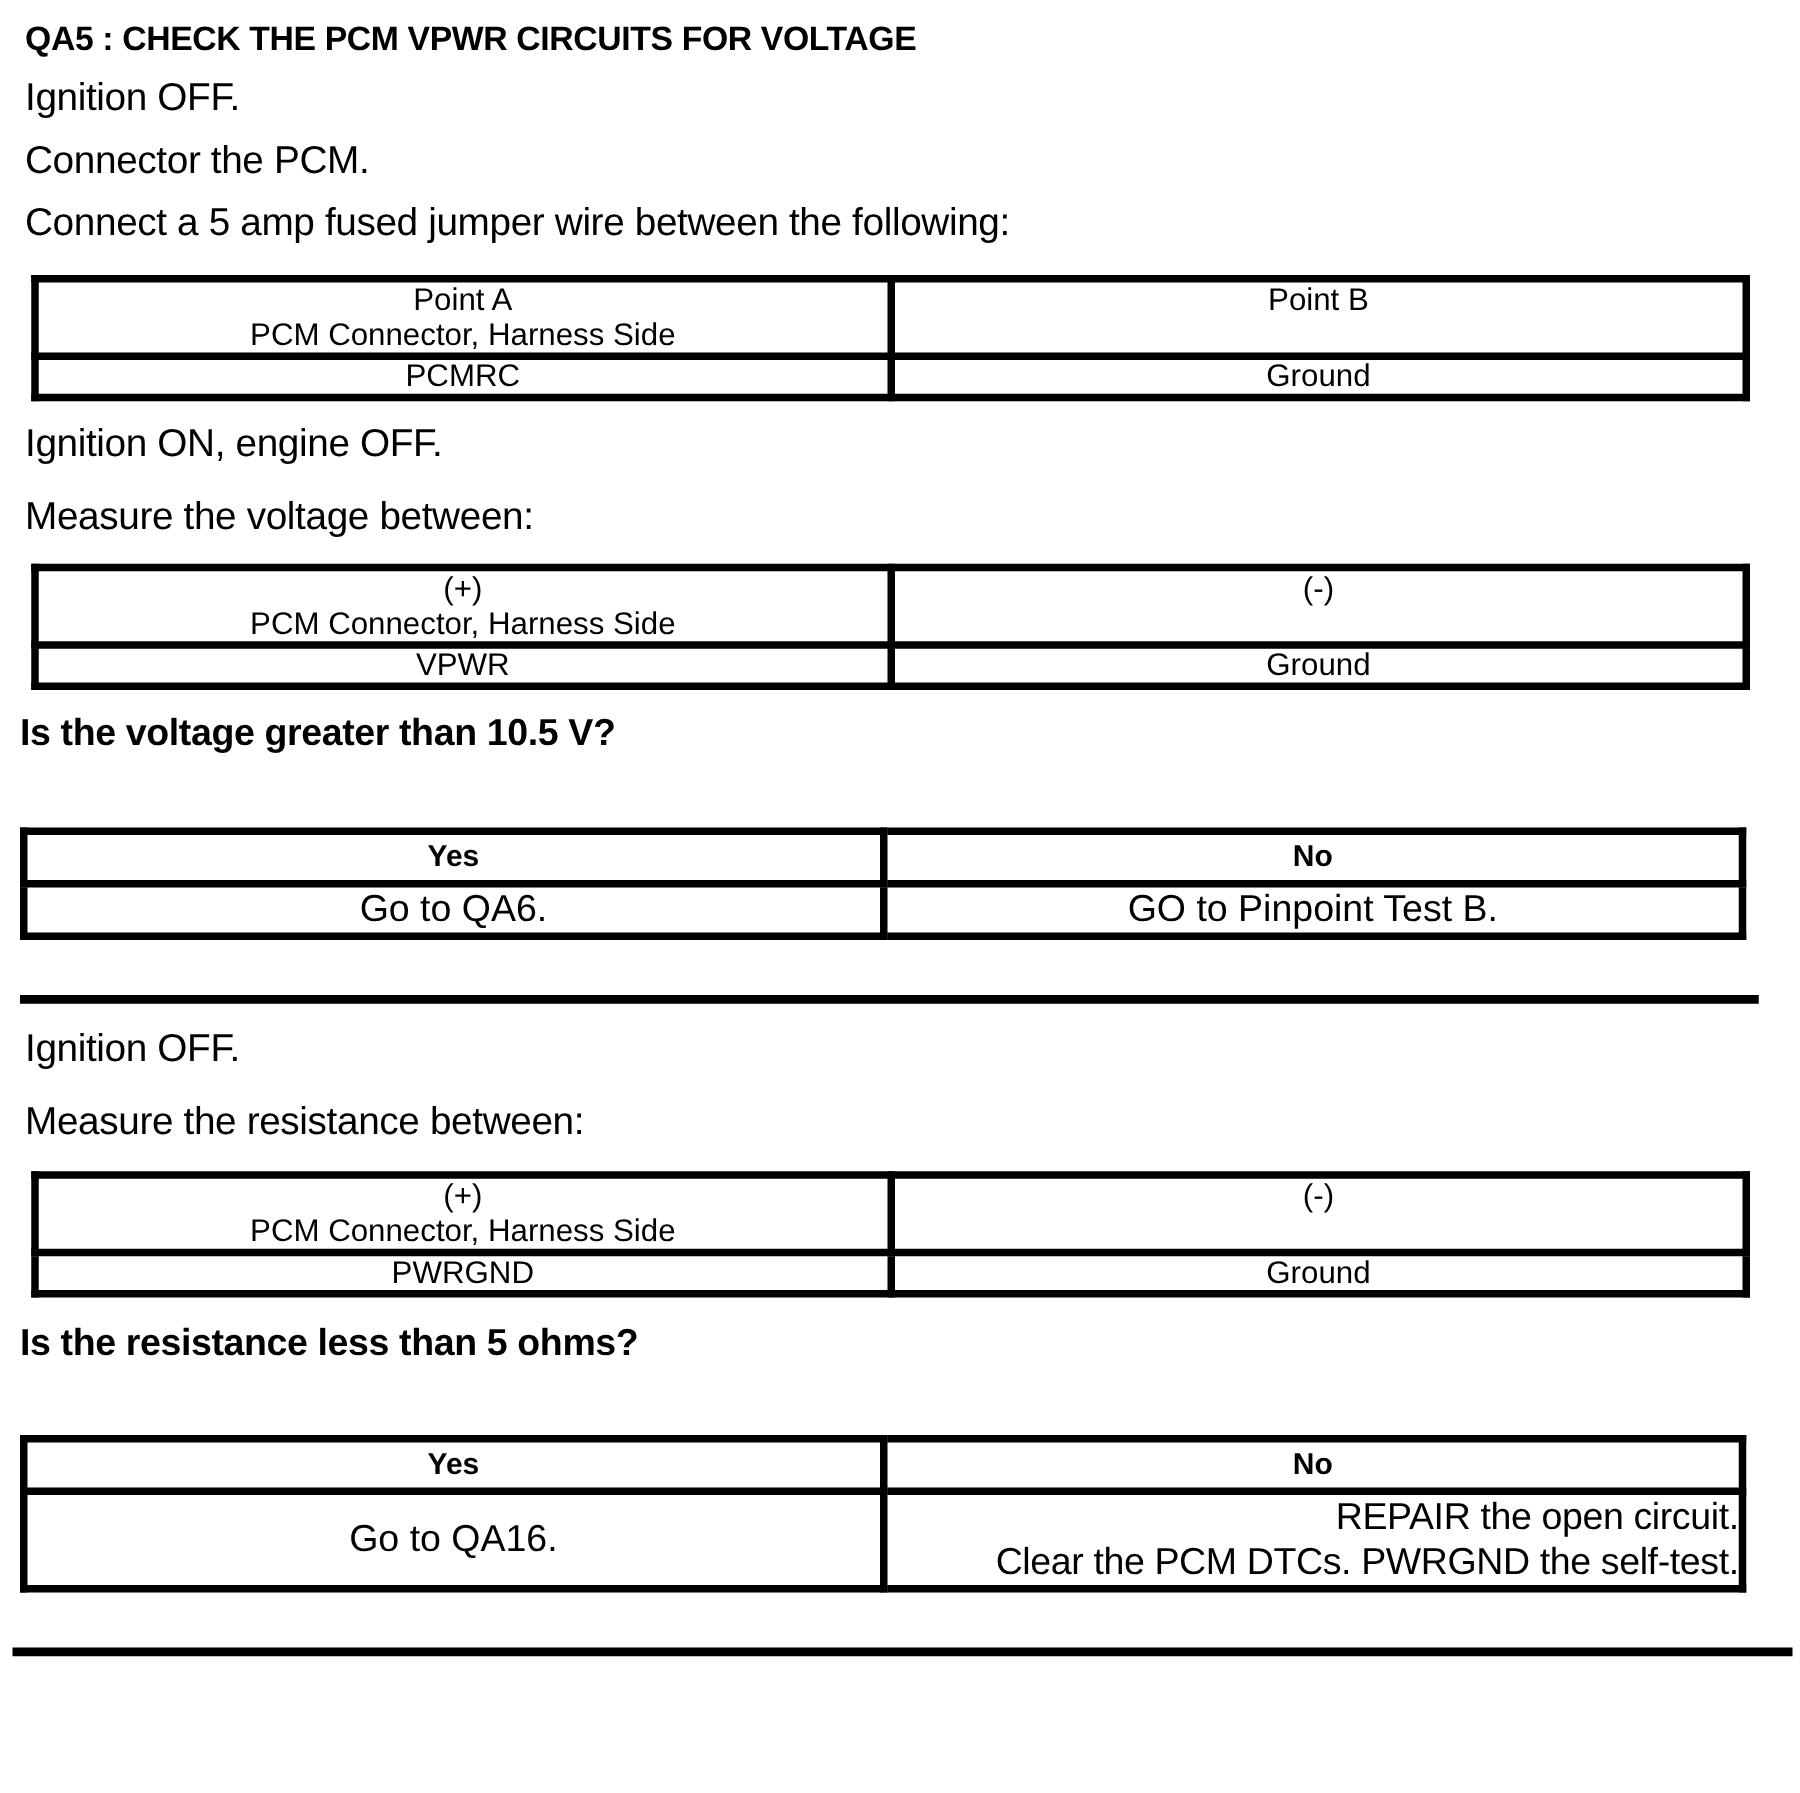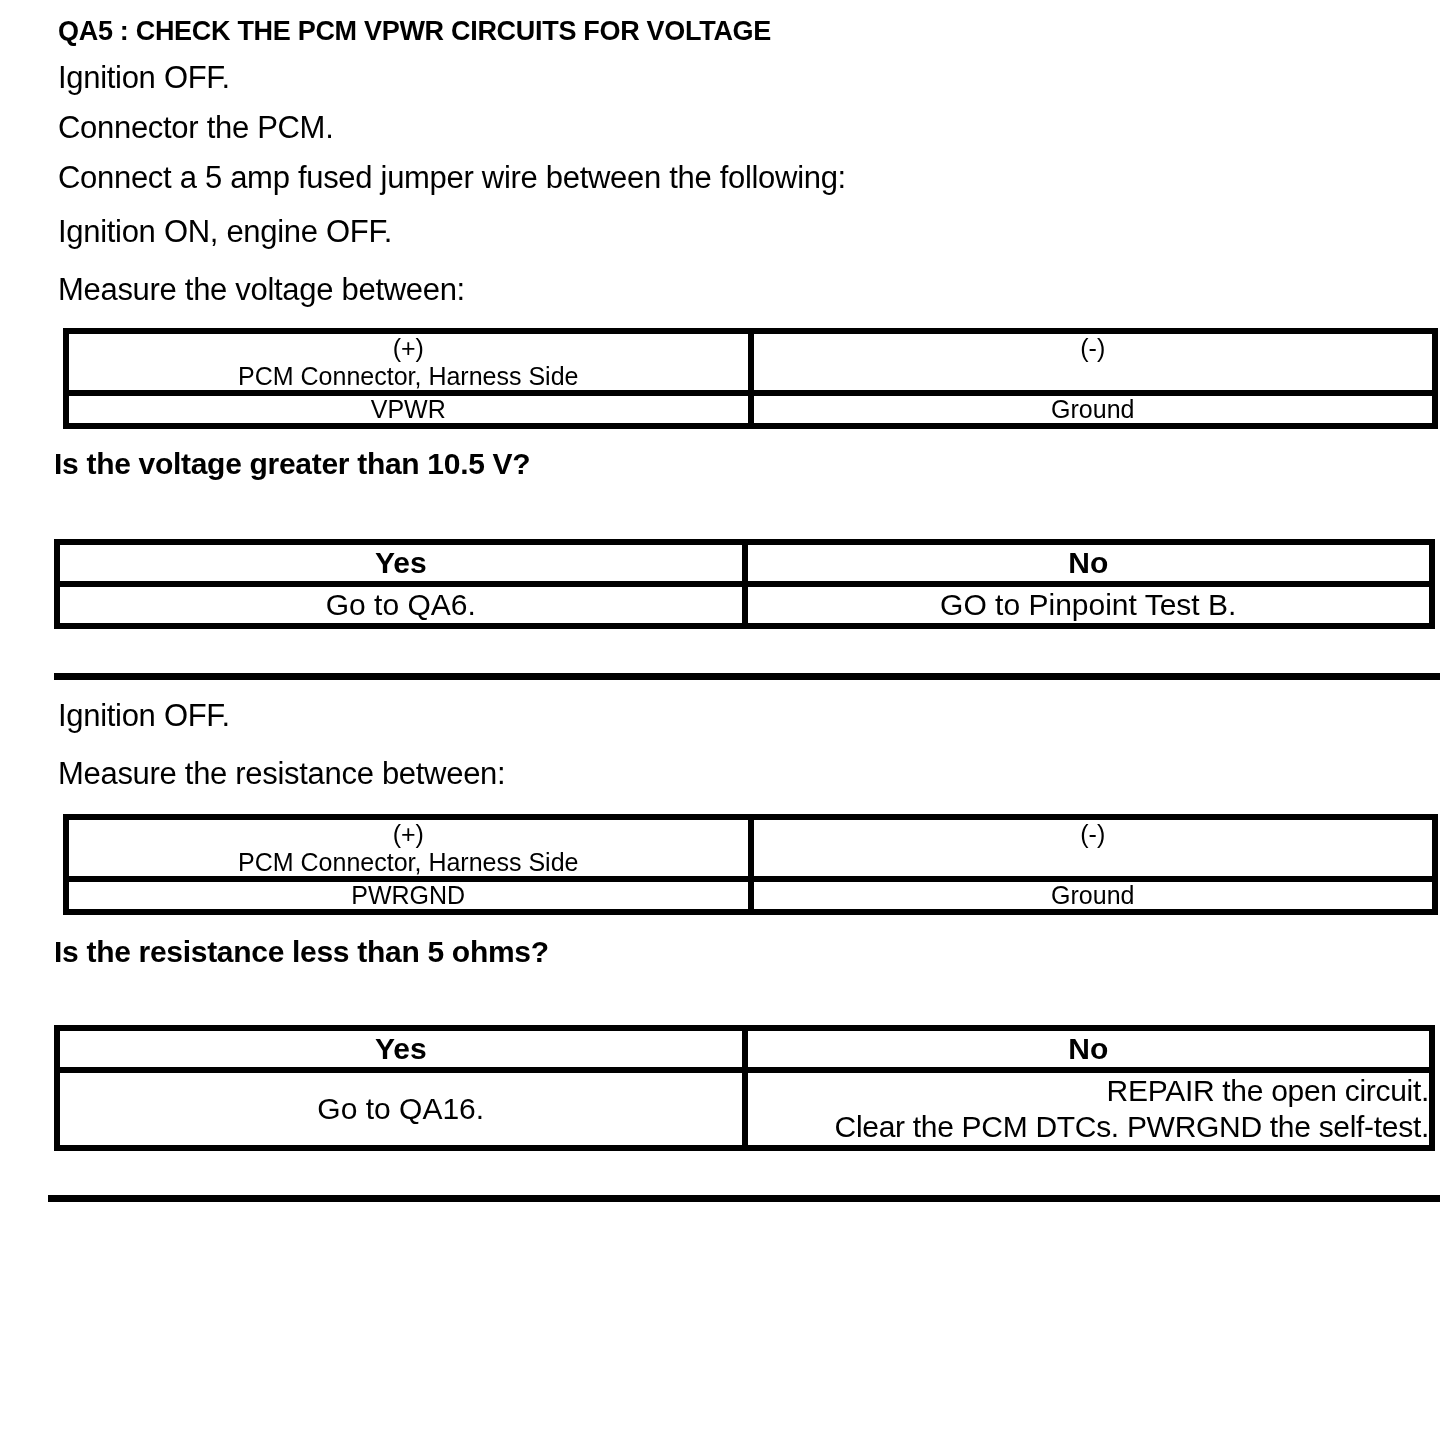--- a/index.html
+++ b/index.html
@@ -10,21 +10,20 @@
   body {
     width: 1440px;
     height: 1434px;
     color: #000000;
     font-family: "Liberation Sans", sans-serif;
     overflow: hidden;
   }
   .doc {
     position: relative;
     width: 1256px;
-    padding-left: 38px;
   }
   .step-title {
     font-size: 27px;
     font-weight: bold;
     line-height: 34px;
     margin: 14px 0 0 20px;
     letter-spacing: -0.3px;
   }
   .body-text {
     font-size: 31px;
@@ -72,21 +71,21 @@
     border: 6px solid #000000;
   }
   .result-table th, .result-table td {
     border: 6px solid #000000;
     width: 50%;
     padding: 0;
     text-align: center;
     vertical-align: middle;
   }
   .result-table th {
-    font-size: 30px;
+    font-size: 24px;
     font-weight: bold;
     line-height: 36px;
     height: 36px;
   }
   .result-table td {
     font-size: 30px;
     line-height: 36px;
     height: 36px;
   }
   .result-table td.multi {
@@ -123,20 +122,37 @@
 
 <div class="doc">
 
   <div>
     <div class="step-title">QA5 : CHECK THE PCM VPWR CIRCUITS FOR VOLTAGE</div>
 
     <p class="body-text">Ignition OFF.</p>
     <p class="body-text">Connector the PCM.</p>
     <p class="body-text">Connect a 5 amp fused jumper wire between the following:</p>
 
+    <table class="data-table">
+      <tbody>
+          <tr>
+        <th>
+          <span style="display:block">Point A</span>
+          <span style="display:block">PCM Connector, Harness Side</span>
+        </th>
+        <th>
+          <span style="display:block">Point B</span>
+        </th>
+      </tr>
+      <tr>
+        <td>PCMRC</td>
+        <td>Ground</td>
+      </tr>
+    </tbody>
+      </table>
 
     <p class="body-text mt-p4">Ignition ON, engine OFF.</p>
     <p class="body-text mt-p5">Measure the voltage between:</p>
 
     <table class="data-table mt-t2">
       <tbody>
           <tr>
         <th>
           <span style="display:block">(+)</span>
           <span style="display:block">PCM Connector, Harness Side</span>

